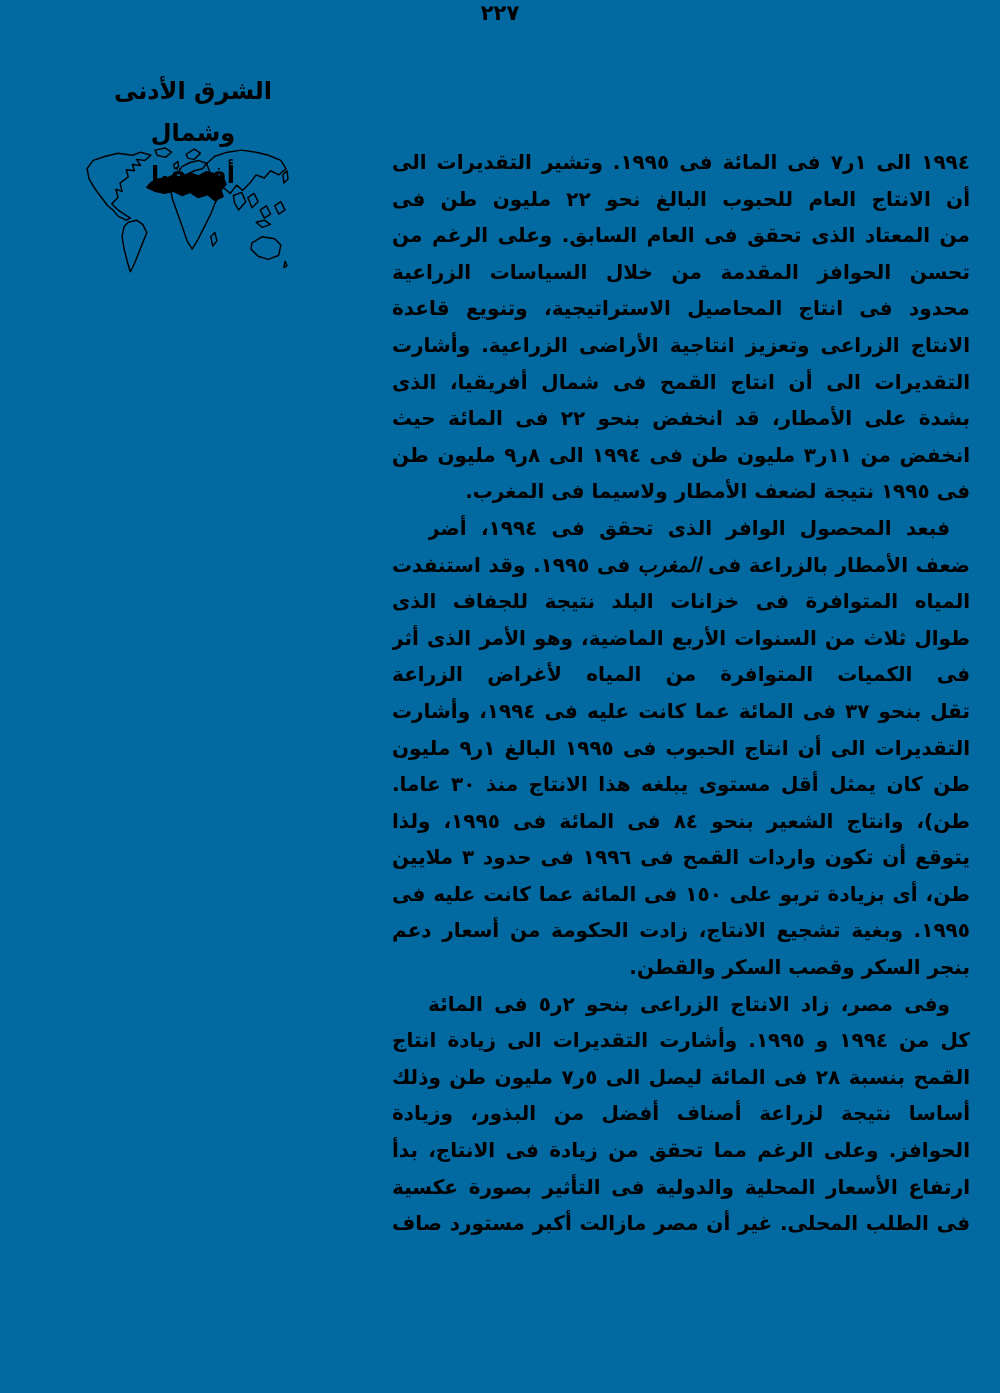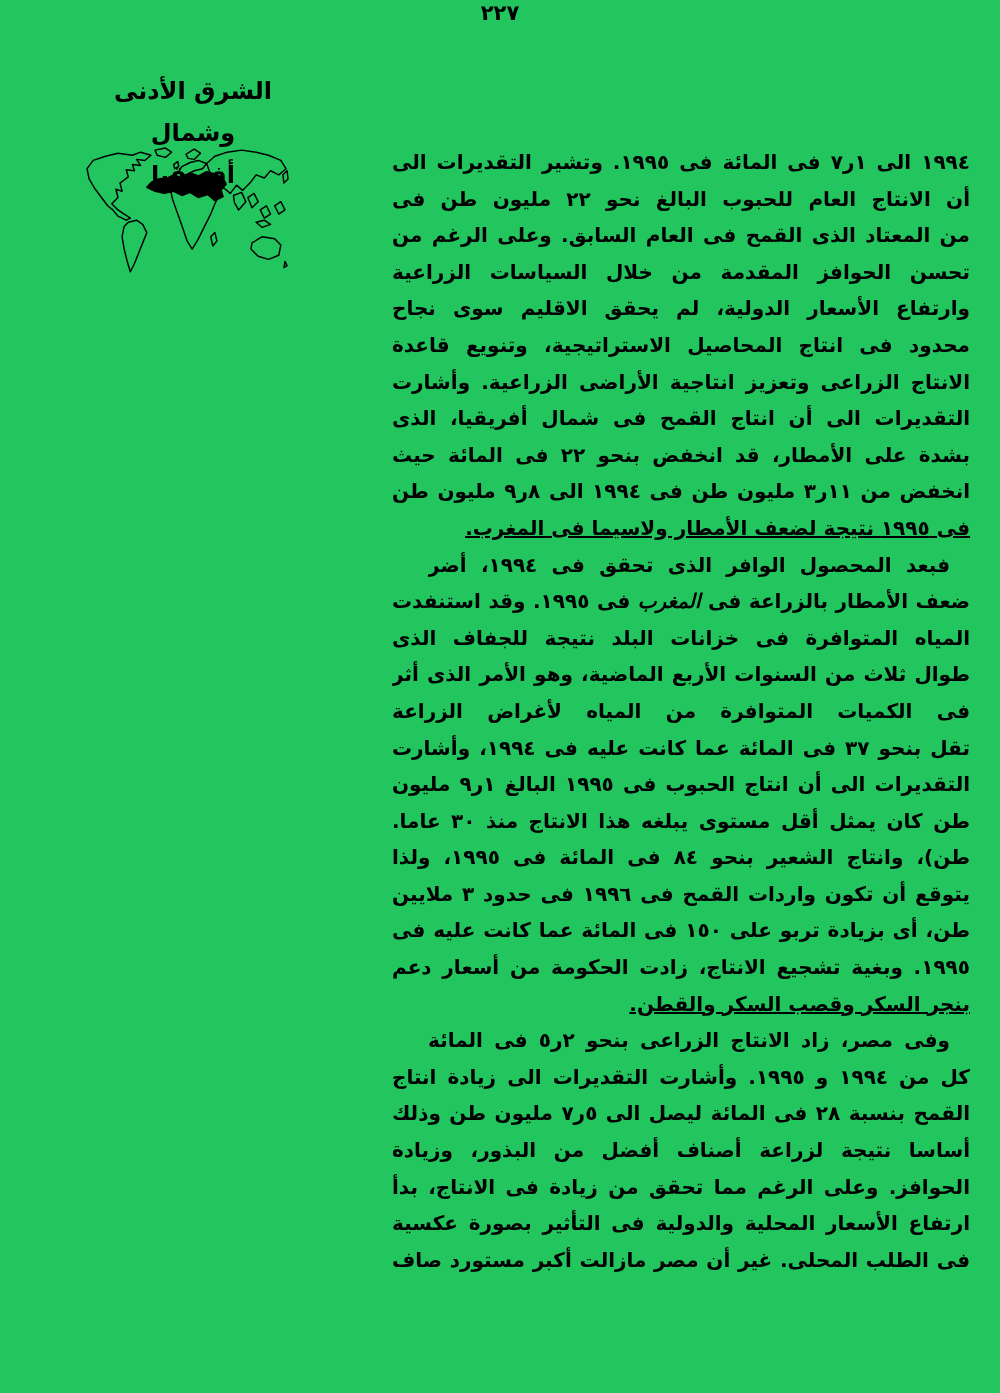--- a/index.html
+++ b/index.html
@@ -1,20 +1,20 @@
 <!DOCTYPE html>
 <html lang="ar"><head>
 <meta charset="utf-8">
 <style>
   html, body { margin: 0; padding: 0; background: #ffffff; }
   .page {
     position: relative;
     width: 1000px;
     height: 1393px;
-    background: #22c55e;
+    background: #0369a1;
     overflow: hidden;
     font-family: "DejaVu Sans", sans-serif;
     color: #000000;
   }
   .page-number {
     position: absolute;
     top: 1px;
     left: 0;
     width: 100%;
     text-align: center;
@@ -52,21 +52,21 @@
     color: #000000;
   }
   .line {
     height: 36.6px;
     line-height: 36.6px;
     overflow: hidden;
     text-align: justify;
     text-align-last: justify;
     white-space: normal;
   }
-  .line.para-end { text-align-last: right; text-decoration: underline; }
+  .line.para-end { text-align-last: right; }
   .line.indent { text-indent: 20px; margin-left: 36px; }
   .line em { font-style: italic; margin-top: 30px; }
 </style>
 </head>
 <body>
 
 <div class="page">
 
   <div class="page-number">٢٢٧</div>
 
@@ -109,23 +109,22 @@
 
       <path d="M196,112 L198,116 L195,118 Z"></path>
 
       <path fill="#000" stroke="#000" d="M62,40 C66,34 74,30 80,32 L88,28 L96,31 L104,26 L112,29 L120,25 L128,27 L136,31 L139,37 L134,43 L136,49 L128,53 L121,47 L112,50 L104,45 L96,48 L88,44 L79,46 L70,44 Z"></path>
     </svg>
   </div>
 
   <div class="body-text">
       <div class="line">١٩٩٤ الى ١ر٧ فى المائة فى ١٩٩٥. وتشير التقديرات الى</div>
       <div class="line">أن الانتاج العام للحبوب البالغ نحو ٢٢ مليون طن فى</div>
-      <div class="line">من المعتاد الذى القمح فى العام السابق. وعلى الرغم من</div>
+      <div class="line">من المعتاد الذى تحقق فى العام السابق. وعلى الرغم من</div>
       <div class="line">تحسن الحوافز المقدمة من خلال السياسات الزراعية المحلية،</div>
-      <div class="line">وارتفاع الأسعار الدولية، لم يحقق الاقليم سوى نجاح</div>
       <div class="line">محدود فى انتاج المحاصيل الاستراتيجية، وتنويع قاعدة</div>
       <div class="line">الانتاج الزراعى وتعزيز انتاجية الأراضى الزراعية. وأشارت</div>
       <div class="line">التقديرات الى أن انتاج القمح فى شمال أفريقيا، الذى يعتمد</div>
       <div class="line">بشدة على الأمطار، قد انخفض بنحو ٢٢ فى المائة حيث</div>
       <div class="line">انخفض من ١١ر٣ مليون طن فى ١٩٩٤ الى ٨ر٩ مليون طن</div>
       <div class="line para-end">فى ١٩٩٥ نتيجة لضعف الأمطار ولاسيما فى المغرب.</div>
       <div class="line indent">فبعد المحصول الوافر الذى تحقق فى ١٩٩٤، أضر</div>
       <div class="line">ضعف الأمطار بالزراعة فى <em>المغرب</em> فى ١٩٩٥. وقد استنفدت</div>
       <div class="line">المياه المتوافرة فى خزانات البلد نتيجة للجفاف الذى استمر</div>
       <div class="line">طوال ثلاث من السنوات الأربع الماضية، وهو الأمر الذى أثر</div>

